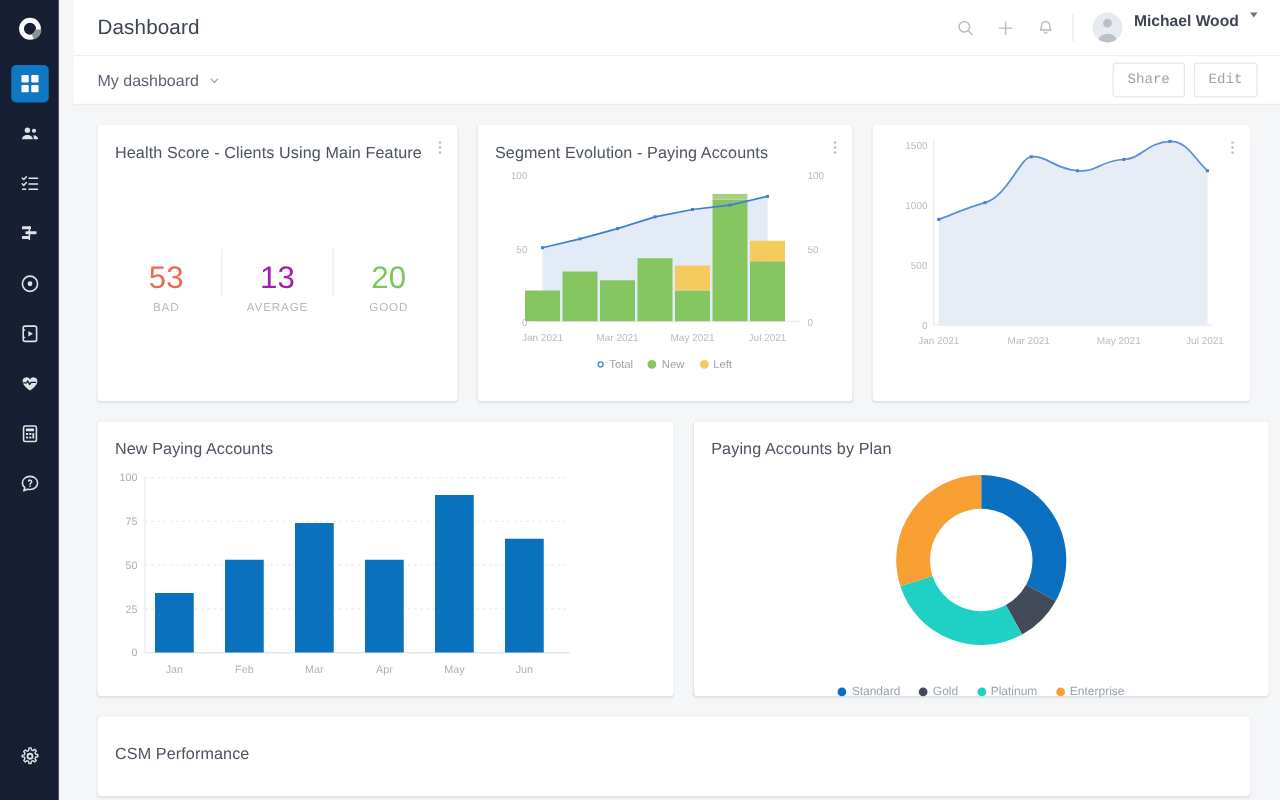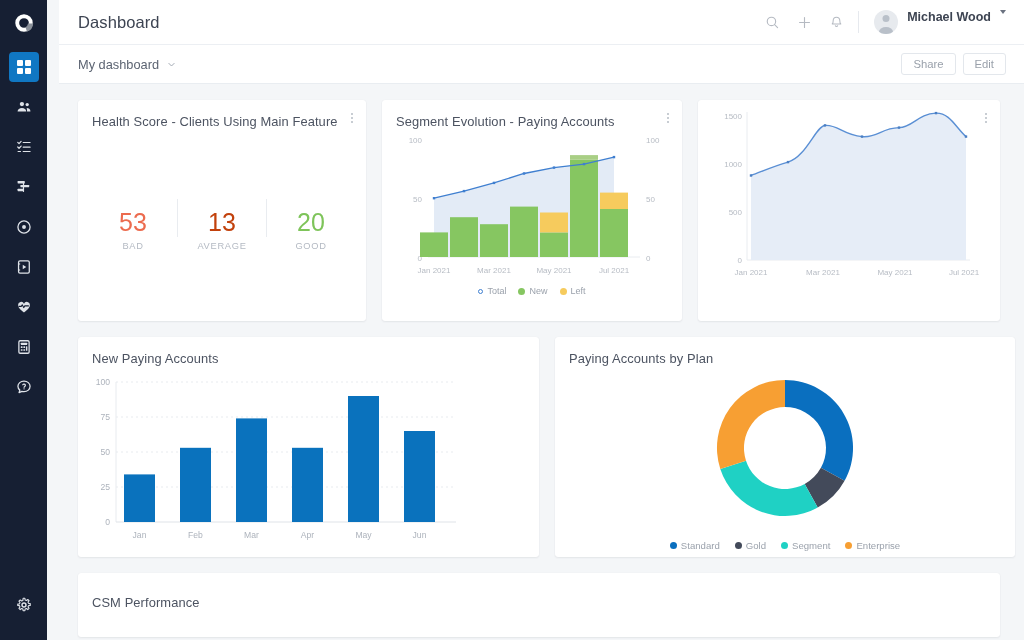--- a/index.html
+++ b/index.html
@@ -62,23 +62,23 @@
   .subbar {
     height: 39px; flex: 0 0 39px; background: #ffffff;
     display: flex; align-items: center; padding: 0 18px 0 19px;
     border-bottom: 1px solid #e9edf1;
   }
   .dash-select { display: flex; align-items: center; gap: 8px; cursor: pointer; }
   .dash-select-label { font-size: 12.8px; color: #5c6472; }
   .chev { width: 9px; height: 9px; }
   .subbar-spacer { flex: 1 1 auto; }
   .btn {
-    height: 22px; padding: 0 11px; border: 1px solid #e3e7ec; border-radius: 3px;
+    height: 28px; padding: 0 11px; border: 1px solid #e3e7ec; border-radius: 3px;
     background: #fff; font-size: 11.3px; color: #9aa1ab;
-    font-family: Liberation Sans, sans-serif;
+    font-family: Liberation Mono, monospace;
     display: flex; align-items: center; cursor: pointer;
   }
   .btn + .btn { margin-left: 7px; }
 
   .content { flex: 1 1 auto; padding: 16px 24px 0 19px; overflow: hidden; }
 
   .row { display: flex; gap: 16px; margin-bottom: 16px; }
   .card {
     background: #ffffff; border-radius: 3px;
     box-shadow: 0 1px 2px rgba(30,40,60,.07), 0 0 1px rgba(30,40,60,.08);
@@ -268,21 +268,21 @@
               <i></i>
               <i></i>
             </div>
           <div class="health-body">
             <div class="hs-col">
               <div class="hs-num" style="color:#ec6b4e">53</div>
               <div class="hs-lbl">BAD</div>
             </div>
             <div class="hs-sep"></div>
             <div class="hs-col">
-              <div class="hs-num" style="color:#c2410c">13</div>
+              <div class="hs-num" style="color:#a21caf">13</div>
               <div class="hs-lbl">AVERAGE</div>
             </div>
             <div class="hs-sep"></div>
             <div class="hs-col">
               <div class="hs-num" style="color:#7ec45a">20</div>
               <div class="hs-lbl">GOOD</div>
             </div>
           </div>
         </div>
 
@@ -429,32 +429,32 @@
 
               <path d="M 0 -68 A 68 68 0 0 1 59.6 32.8 L 35.9 19.8 A 41 41 0 0 0 0 -41 Z" fill="#0a6fbf"></path>
 
               <path d="M 59.6 32.8 A 68 68 0 0 1 32.7 59.6 L 19.7 35.9 A 41 41 0 0 0 35.9 19.8 Z" fill="#434a5a"></path>
 
               <path d="M 32.7 59.6 A 68 68 0 0 1 -64.7 21 L -39 12.7 A 41 41 0 0 0 19.7 35.9 Z" fill="#1fd1c4"></path>
 
               <path d="M -64.7 21 A 68 68 0 0 1 0 -68 L 0 -41 A 41 41 0 0 0 -39 12.7 Z" fill="#f79f33"></path>
             </g>
           </svg>
-          <div class="legend" style="margin-top:10px;gap:15px">
+          <div class="legend" style="margin-top:18px;gap:15px">
             <div class="legend-item">
               <span class="legend-dot" style="background:#0a6fbf"></span>
               <span class="legend-text-lg">Standard</span>
             </div>
             <div class="legend-item">
               <span class="legend-dot" style="background:#434a5a"></span>
               <span class="legend-text-lg">Gold</span>
             </div>
             <div class="legend-item">
               <span class="legend-dot" style="background:#1fd1c4"></span>
-              <span class="legend-text-lg">Segment</span>
+              <span class="legend-text-lg">Platinum</span>
             </div>
             <div class="legend-item">
               <span class="legend-dot" style="background:#f79f33"></span>
               <span class="legend-text-lg">Enterprise</span>
             </div>
           </div>
         </div>
       </div>
 
       <div class="row">

